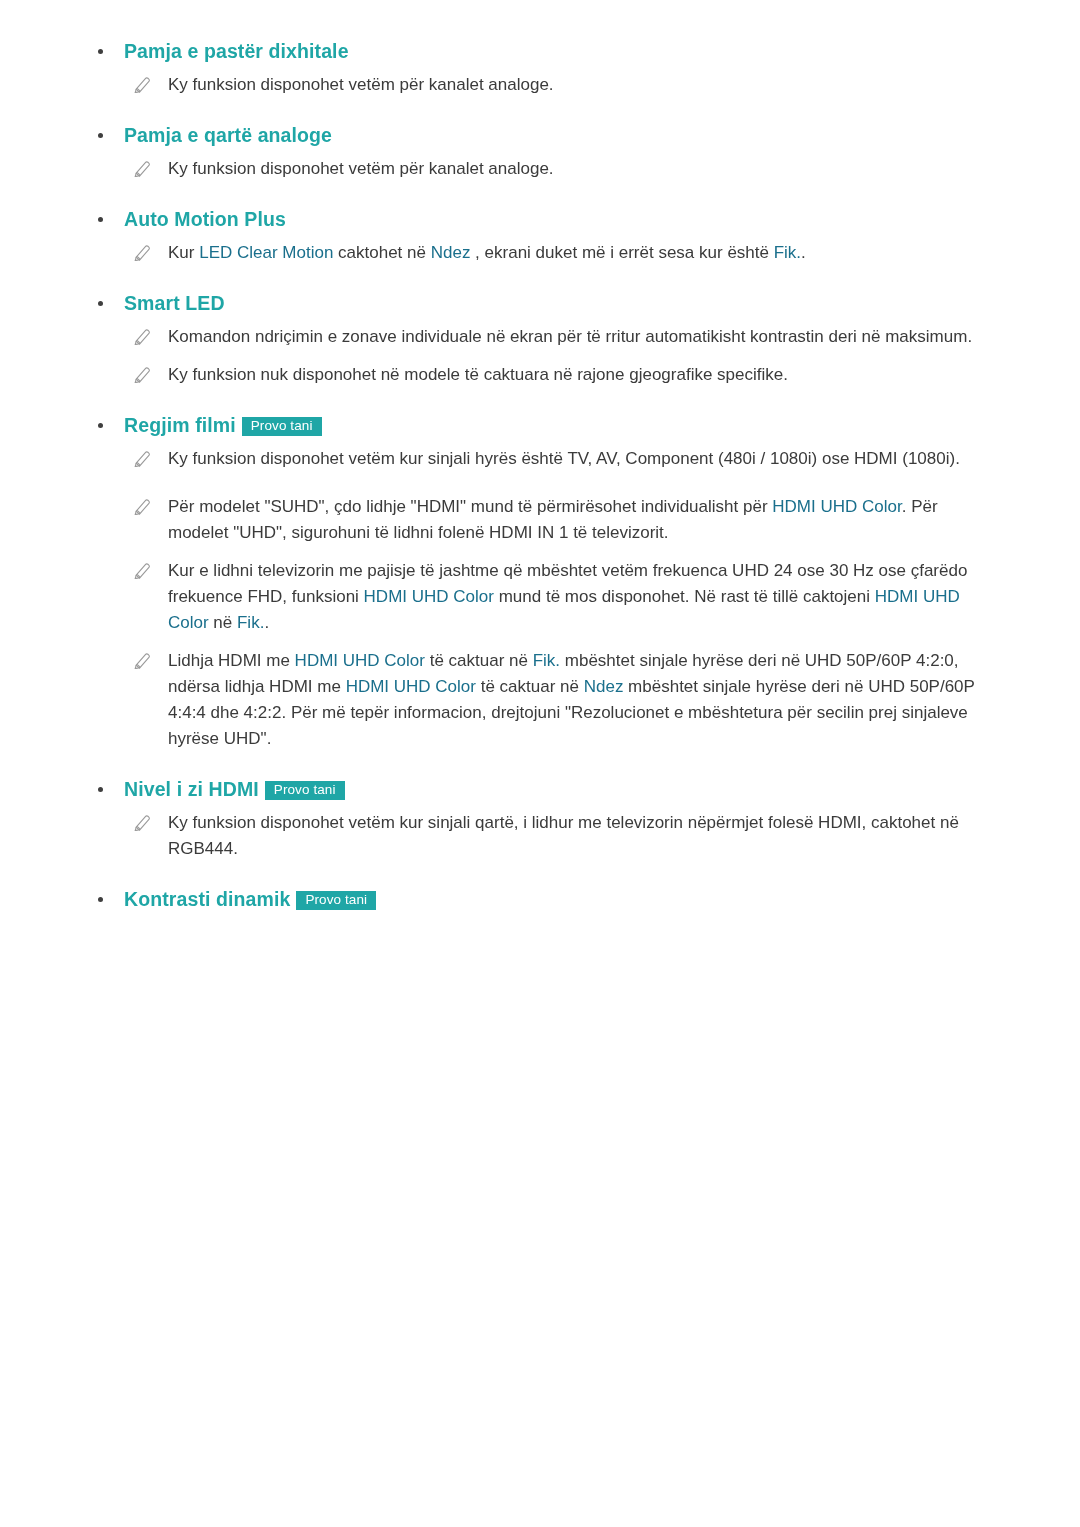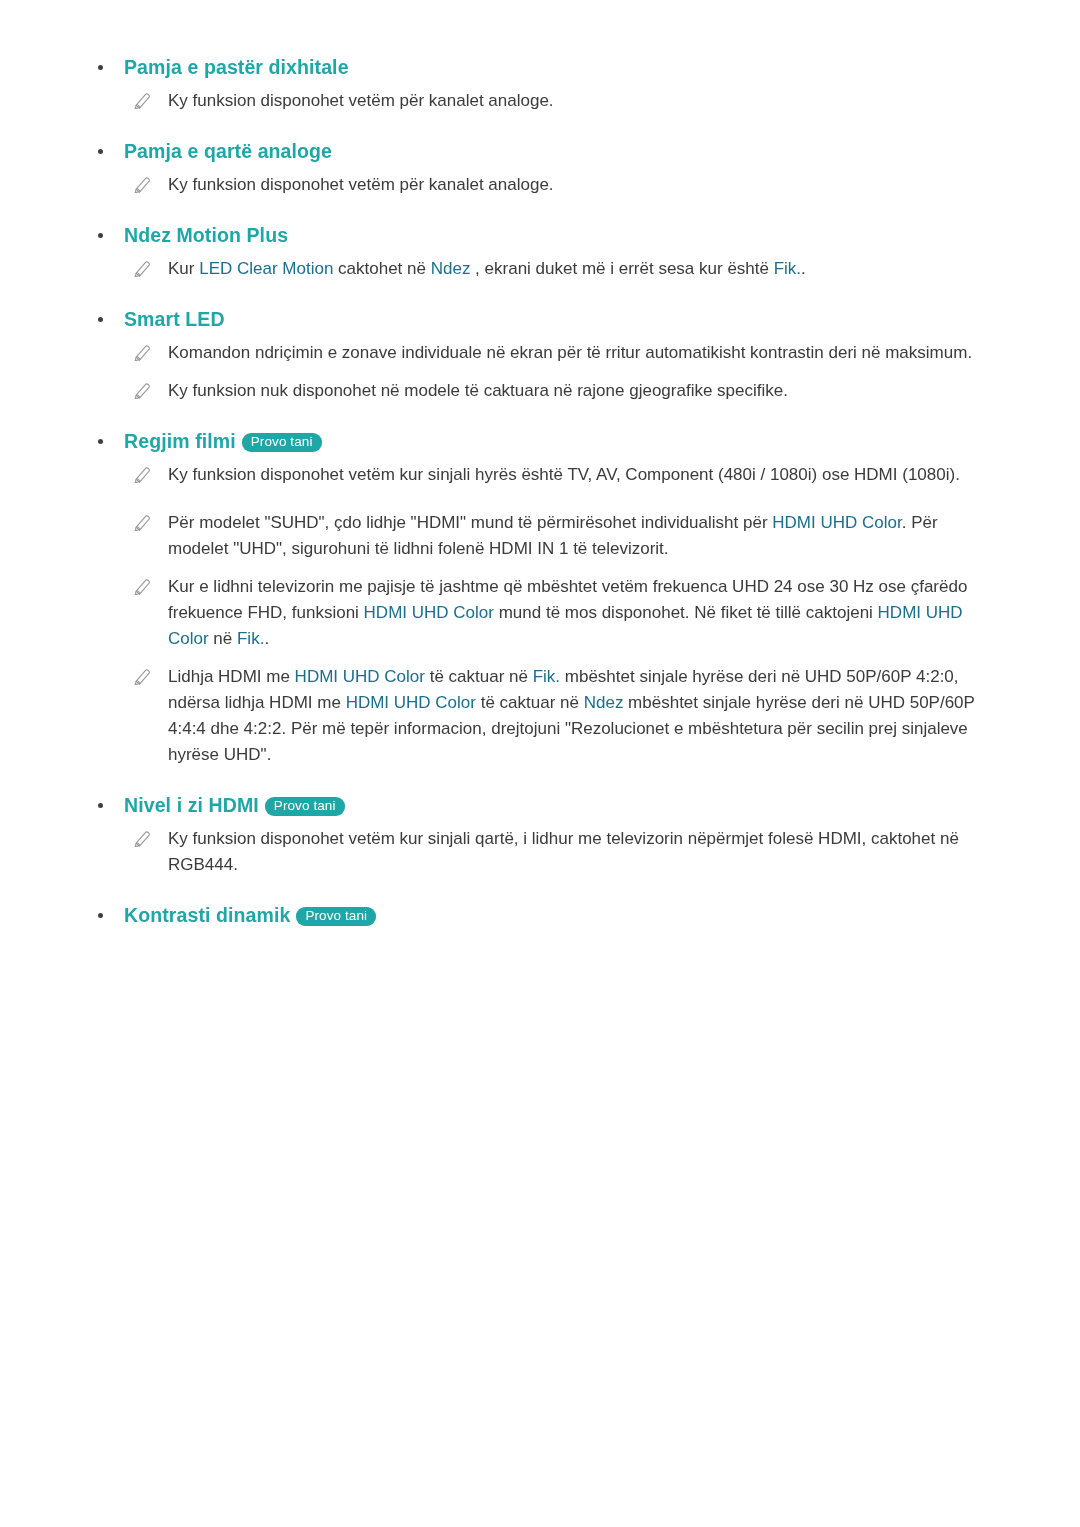--- a/index.html
+++ b/index.html
@@ -12,21 +12,21 @@
     height: 1527px;
     font-family: "Liberation Sans", sans-serif;
     color: #3b3b3b;
     -webkit-font-smoothing: antialiased;
   }
   .page {
     position: relative;
     width: 1080px;
     height: 1527px;
     box-sizing: border-box;
-    padding: 52px 78px 0 92px;
+    padding: 36px 78px 0 92px;
   }
 
   
   .section {
     margin: 0 0 6px 0;
   }
   .sec-head {
     position: relative;
     display: block;
     padding-left: 32px;
@@ -47,21 +47,21 @@
     font-weight: bold;
     color: #1fa6a6;
     letter-spacing: 0.1px;
   }
   .badge {
     display: inline-block;
     position: relative;
     top: -2px;
     margin-left: 6px;
     padding: 2px 9px 3px 9px;
-    border-radius: 9px;
+    border-radius: 0;
     background: #1fa6a6;
     color: #ffffff;
     font-size: 13.5px;
     font-weight: normal;
     line-height: 14px;
     letter-spacing: 0.1px;
     white-space: nowrap;
   }
 
   
@@ -110,21 +110,21 @@
         <div class="sec-head"><span class="bullet"></span><span class="sec-title">Pamja e qartë analoge</span></div>
         <div class="notes-wrap">
           <div class="note"><span class="pencil"><svg viewBox="0 0 18 18" width="18" height="18" aria-hidden="true">
                 <path d="M2.2 14.2 L11.6 3.4 a1.6 1.6 0 0 1 2.3 -0.15 l0.9 0.8 a1.6 1.6 0 0 1 0.12 2.3 L5.5 17.1 Z" fill="none" stroke="#9a9a9a" stroke-width="1.1"></path>
                 <path d="M3.1 13.3 L5.9 15.8" fill="none" stroke="#9a9a9a" stroke-width="1.1"></path>
                 <path d="M2.2 14.2 L1.2 17.6 L4.8 16.9" fill="none" stroke="#9a9a9a" stroke-width="1.1"></path>
               </svg></span><span><span>Ky funksion disponohet vetëm për kanalet analoge.</span></span></div>
         </div>
       </div>
       <div class="section">
-        <div class="sec-head"><span class="bullet"></span><span class="sec-title">Ndez Motion Plus</span></div>
+        <div class="sec-head"><span class="bullet"></span><span class="sec-title">Auto Motion Plus</span></div>
         <div class="notes-wrap">
           <div class="note"><span class="pencil"><svg viewBox="0 0 18 18" width="18" height="18" aria-hidden="true">
                 <path d="M2.2 14.2 L11.6 3.4 a1.6 1.6 0 0 1 2.3 -0.15 l0.9 0.8 a1.6 1.6 0 0 1 0.12 2.3 L5.5 17.1 Z" fill="none" stroke="#9a9a9a" stroke-width="1.1"></path>
                 <path d="M3.1 13.3 L5.9 15.8" fill="none" stroke="#9a9a9a" stroke-width="1.1"></path>
                 <path d="M2.2 14.2 L1.2 17.6 L4.8 16.9" fill="none" stroke="#9a9a9a" stroke-width="1.1"></path>
               </svg></span><span><span>Kur </span><span class="tok">LED Clear Motion</span><span> caktohet në </span><span class="tok">Ndez</span><span> , ekrani duket më i errët sesa kur është </span><span class="tok">Fik.</span><span>.</span></span></div>
         </div>
       </div>
       <div class="section">
         <div class="sec-head"><span class="bullet"></span><span class="sec-title">Smart LED</span></div>
@@ -155,21 +155,21 @@
         <div class="notes-wrap">
           <div class="note"><span class="pencil"><svg viewBox="0 0 18 18" width="18" height="18" aria-hidden="true">
                 <path d="M2.2 14.2 L11.6 3.4 a1.6 1.6 0 0 1 2.3 -0.15 l0.9 0.8 a1.6 1.6 0 0 1 0.12 2.3 L5.5 17.1 Z" fill="none" stroke="#9a9a9a" stroke-width="1.1"></path>
                 <path d="M3.1 13.3 L5.9 15.8" fill="none" stroke="#9a9a9a" stroke-width="1.1"></path>
                 <path d="M2.2 14.2 L1.2 17.6 L4.8 16.9" fill="none" stroke="#9a9a9a" stroke-width="1.1"></path>
               </svg></span><span><span>Për modelet "SUHD", çdo lidhje "HDMI" mund të përmirësohet individualisht për </span><span class="tok">HDMI UHD Color</span><span>. Për modelet "UHD", sigurohuni të lidhni folenë HDMI IN 1 të televizorit.</span></span></div>
           <div class="note"><span class="pencil"><svg viewBox="0 0 18 18" width="18" height="18" aria-hidden="true">
                 <path d="M2.2 14.2 L11.6 3.4 a1.6 1.6 0 0 1 2.3 -0.15 l0.9 0.8 a1.6 1.6 0 0 1 0.12 2.3 L5.5 17.1 Z" fill="none" stroke="#9a9a9a" stroke-width="1.1"></path>
                 <path d="M3.1 13.3 L5.9 15.8" fill="none" stroke="#9a9a9a" stroke-width="1.1"></path>
                 <path d="M2.2 14.2 L1.2 17.6 L4.8 16.9" fill="none" stroke="#9a9a9a" stroke-width="1.1"></path>
-              </svg></span><span><span>Kur e lidhni televizorin me pajisje të jashtme që mbështet vetëm frekuenca UHD 24 ose 30 Hz ose çfarëdo frekuence FHD, funksioni </span><span class="tok">HDMI UHD Color</span><span> mund të mos disponohet. Në fiket të tillë caktojeni </span><span class="tok">HDMI UHD Color</span><span> në </span><span class="tok">Fik.</span><span>.</span></span></div>
+              </svg></span><span><span>Kur e lidhni televizorin me pajisje të jashtme që mbështet vetëm frekuenca UHD 24 ose 30 Hz ose çfarëdo frekuence FHD, funksioni </span><span class="tok">HDMI UHD Color</span><span> mund të mos disponohet. Në rast të tillë caktojeni </span><span class="tok">HDMI UHD Color</span><span> në </span><span class="tok">Fik.</span><span>.</span></span></div>
           <div class="note"><span class="pencil"><svg viewBox="0 0 18 18" width="18" height="18" aria-hidden="true">
                 <path d="M2.2 14.2 L11.6 3.4 a1.6 1.6 0 0 1 2.3 -0.15 l0.9 0.8 a1.6 1.6 0 0 1 0.12 2.3 L5.5 17.1 Z" fill="none" stroke="#9a9a9a" stroke-width="1.1"></path>
                 <path d="M3.1 13.3 L5.9 15.8" fill="none" stroke="#9a9a9a" stroke-width="1.1"></path>
                 <path d="M2.2 14.2 L1.2 17.6 L4.8 16.9" fill="none" stroke="#9a9a9a" stroke-width="1.1"></path>
               </svg></span><span><span>Lidhja HDMI me </span><span class="tok">HDMI UHD Color</span><span> të caktuar në </span><span class="tok">Fik.</span><span> mbështet sinjale hyrëse deri në UHD 50P/60P 4:2:0, ndërsa lidhja HDMI me </span><span class="tok">HDMI UHD Color</span><span> të caktuar në </span><span class="tok">Ndez</span><span> mbështet sinjale hyrëse deri në UHD 50P/60P 4:4:4 dhe 4:2:2. Për më tepër informacion, drejtojuni "</span><span class="link-u">Rezolucionet e mbështetura për secilin prej sinjaleve hyrëse UHD</span><span>".</span></span></div>
         </div>
       </div>
       <div class="section">
         <div class="sec-head"><span class="bullet"></span><span class="sec-title">Nivel i zi HDMI</span><span class="badge">Provo tani</span></div>
         <div class="notes-wrap">

